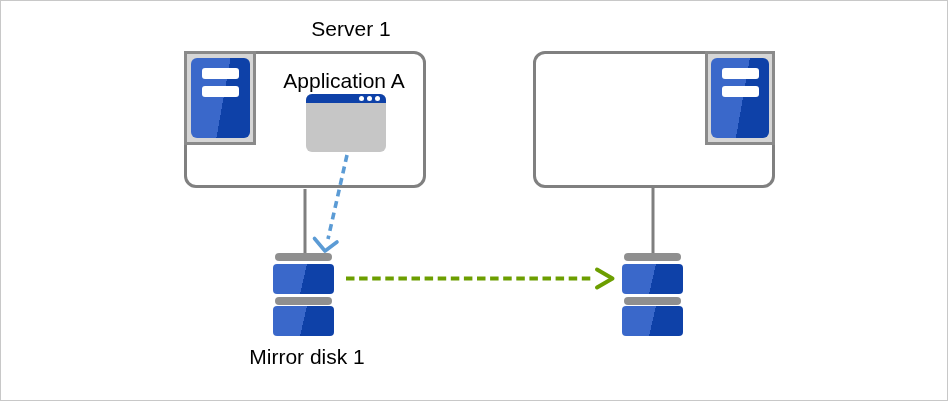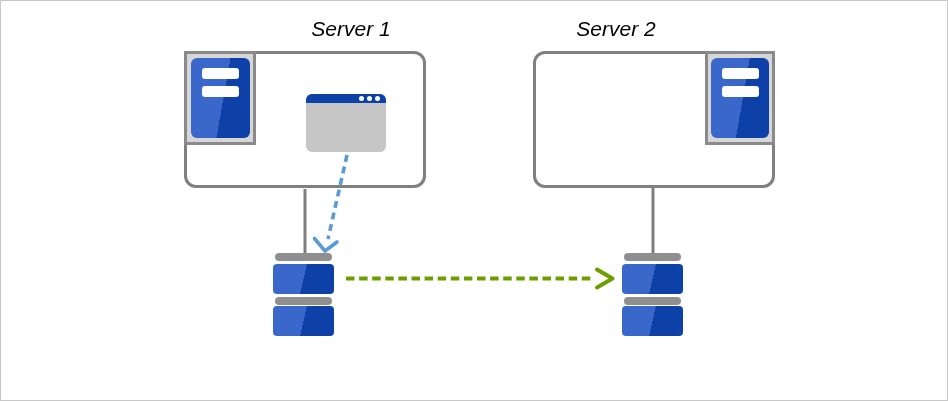--- a/index.html
+++ b/index.html
@@ -3,21 +3,21 @@
 <meta charset="utf-8">
 <style>
   html,body { margin:0; padding:0; background:#ffffff; }
   .canvas {
     position:relative; width:948px; height:401px; box-sizing:border-box;
     background:#ffffff; border:1px solid #c8c8c8; overflow:hidden;
     font-family:"Liberation Sans", sans-serif; color:#000;
   }
   .label {
     position:absolute; width:160px; font-size:21px; line-height:1.1;
-    text-align:center; color:#000; white-space:nowrap;font-style:italic;
+    text-align:center; color:#000; white-space:nowrap;
   }
   .box {
     position:absolute; box-sizing:border-box; background:#ffffff;
     border:3px solid #808080; border-radius:12px;
   }
   .icon-frame {
     position:absolute; box-sizing:border-box; background:#d6d6d6;
     border:3px solid #8a8a8a;
   }
   .server-icon {
@@ -49,39 +49,39 @@
     background:linear-gradient(103deg, #3a68ca 50%, #0e41a8 50%);
   }
   svg.overlay { position:absolute; left:0; top:0; pointer-events:none; }
 </style>
 </head>
 <body>
 
 <div class="canvas">
 
   <div class="label" style="left:270px;top:16px">Server 1</div>
-  <div class="label" style="left:535px;top:16px">Server 2</div>
 
   <div class="box" style="left:183px;top:50px;width:242px;height:137px"></div>
   <div class="box" style="left:532px;top:50px;width:242px;height:137px"></div>
 
   <div class="icon-frame" style="left:183px;top:50px;width:72px;height:94px">
     <div class="server-icon" style="left:4px;top:4px;width:59px;height:80px">
       <div class="sbar" style="top:10px"></div>
       <div class="sbar" style="top:28px"></div>
     </div>
   </div>
 
   <div class="icon-frame" style="left:704px;top:50px;width:70px;height:94px">
     <div class="server-icon" style="left:3px;top:4px;width:58px;height:80px">
       <div class="sbar" style="top:10px"></div>
       <div class="sbar" style="top:28px"></div>
     </div>
   </div>
 
+  <div class="label" style="left:263px;top:68px">Application A</div>
   <div class="app-window">
     <div class="app-titlebar">
       <div class="dot"></div>
       <div class="dot"></div>
       <div class="dot"></div>
     </div>
   </div>
 
   <div class="disk" style="left:272px;top:252px">
     <div class="dbar" style="top:0"></div>
@@ -90,20 +90,21 @@
     <div class="platter" style="top:53px"></div>
   </div>
 
   <div class="disk" style="left:621px;top:252px">
     <div class="dbar" style="top:0"></div>
     <div class="platter" style="top:10.5px"></div>
     <div class="dbar" style="top:44px"></div>
     <div class="platter" style="top:53px"></div>
   </div>
 
+  <div class="label" style="left:226px;top:344px">Mirror disk 1</div>
 
   <svg class="overlay" width="948" height="401" viewBox="0 0 948 401">
     <line x1="304" y1="188" x2="304" y2="252" stroke="#7f7f7f" stroke-width="3"></line>
     <line x1="652" y1="186" x2="652" y2="252" stroke="#7f7f7f" stroke-width="3"></line>
 
     <path d="M346,154 L327,238" fill="none" stroke="#5b9bd5" stroke-width="3.6" stroke-dasharray="7 4.8"></path>
     <polyline points="336,241 324,250 313.5,237.5" fill="none" stroke="#5b9bd5" stroke-width="3.6" stroke-linecap="round" stroke-linejoin="round"></polyline>
 
     <path d="M345,277.5 H593" fill="none" stroke="#6c9e00" stroke-width="4" stroke-dasharray="8.5 4.6"></path>
     <polyline points="596,268.5 611.5,277.5 596,286.5" fill="none" stroke="#6c9e00" stroke-width="4" stroke-linecap="round" stroke-linejoin="round"></polyline>

